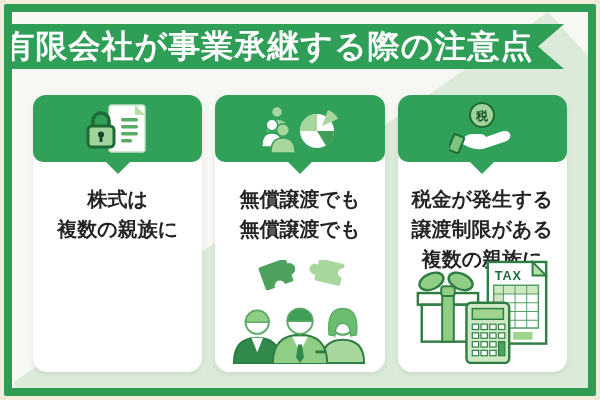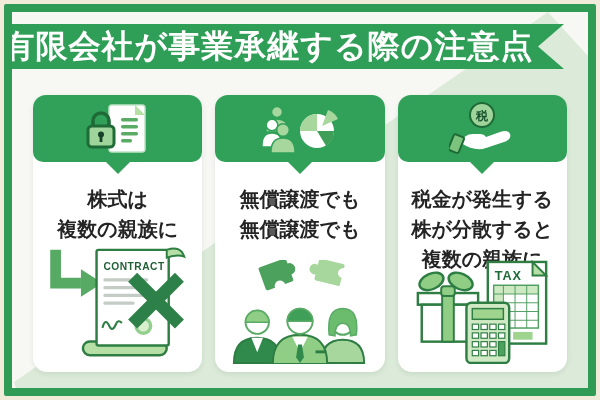--- a/index.html
+++ b/index.html
@@ -55,40 +55,20 @@
               <circle cx="16" cy="31.5" r="3" fill="#17402a"></circle>
               <rect x="14.6" y="32.5" width="2.8" height="6.5" fill="#17402a"></rect>
             </svg>
           </div>
           <div class="card-tail"></div>
           <h2 class="card-heading">
             <span>株式は</span>
             <span>複数の親族に</span>
             <span></span>
           </h2>
-          <div class="card-illustration">
-            <svg width="156" height="122" viewBox="0 0 160 125">
-              <polyline points="16,8 16,42 42,42" fill="none" stroke="#57aa64" stroke-width="11"></polyline>
-              <polygon points="42,28 64,42 42,56" fill="#57aa64"></polygon>
-              <rect x="44" y="102" width="86" height="14" rx="7" fill="#b6dfa6" stroke="#2e7d43" stroke-width="2.5"></rect>
-              <rect x="58" y="8" width="74" height="98" rx="2" fill="#ffffff" stroke="#2e7d43" stroke-width="2.5"></rect>
-              <path d="M130,8 q14,-5 18,7 q-7,-3 -18,1 z" fill="#b6dfa6" stroke="#2e7d43" stroke-width="2"></path>
-              <text x="65" y="29" font-size="10.5" font-weight="bold" letter-spacing="0.5" fill="#205e36">CONTRACT</text>
-              <rect x="65" y="37" width="46" height="3.4" rx="1.6" fill="#c3cdc6"></rect>
-              <rect x="65" y="45" width="46" height="3.4" rx="1.6" fill="#c3cdc6"></rect>
-              <rect x="65" y="53" width="46" height="3.4" rx="1.6" fill="#c3cdc6"></rect>
-              <rect x="65" y="61" width="32" height="3.4" rx="1.6" fill="#c3cdc6"></rect>
-              <path d="M64,88 q3,-11 7,-2 q3,7 7,-2 q2,-5 6,-1" fill="none" stroke="#2e7d43" stroke-width="2.2"></path>
-              <circle cx="106" cy="86" r="7.5" fill="#d9efcd" stroke="#93cf8e" stroke-width="3.5"></circle>
-              <g stroke="#2c8048" stroke-width="13">
-                <line x1="95" y1="36" x2="143" y2="84"></line>
-                <line x1="143" y1="36" x2="95" y2="84"></line>
-              </g>
-            </svg>
-          </div>
         </section>
 
         <section class="card">
           <div class="card-header">
             <svg width="76" height="52" viewBox="0 0 76 52">
               <circle cx="15" cy="9" r="5.5" fill="#a8d79e" stroke="#31a159" stroke-width="1.5"></circle>
               <path d="M4,27 q0,-11 11,-11 q11,0 11,11 v2 h-22 z" fill="#a8d79e" stroke="#31a159" stroke-width="1.5"></path>
               <circle cx="10" cy="22" r="5.8" fill="#ffffff" stroke="#31a159" stroke-width="1.5"></circle>
               <path d="M0,42 q0,-12 10,-12 q10,0 10,12 v2 h-20 z" fill="#ffffff" stroke="#31a159" stroke-width="1.5"></path>
               <circle cx="21" cy="27" r="6.3" fill="#a8d79e" stroke="#31a159" stroke-width="1.5"></circle>
@@ -151,21 +131,21 @@
             <svg width="66" height="56" viewBox="0 0 66 56">
               <circle cx="33" cy="14" r="12" fill="#9fd49a" stroke="#1f6b37" stroke-width="2"></circle>
               <text x="33" y="19" text-anchor="middle" font-size="12" font-weight="bold" fill="#17502c">税</text>
               <path d="M12,42 q3,-9 12,-9 h7 q4,0 6,3 l14,-5 q8,-3 10,2 q2,5 -6,8 l-18,6 q-11,4 -25,-5 z" fill="#ffffff"></path>
               <rect x="2" y="34" width="11" height="17" rx="2" fill="#7cc47e" stroke="#1f6b37" stroke-width="2" transform="rotate(22 7 42)"></rect>
             </svg>
           </div>
           <div class="card-tail"></div>
           <h2 class="card-heading">
             <span>税金が発生する</span>
-            <span>株が分散すると</span>
+            <span>譲渡制限がある</span>
             <span>複数の親族に</span>
           </h2>
           <div class="card-illustration">
             <svg width="156" height="104" viewBox="0 0 160 107">
 
               <g>
                 <ellipse cx="28" cy="22" rx="13" ry="8" fill="#8fce84" stroke="#2e7d43" stroke-width="2.5" transform="rotate(-24 28 22)"></ellipse>
                 <ellipse cx="58" cy="22" rx="13" ry="8" fill="#8fce84" stroke="#2e7d43" stroke-width="2.5" transform="rotate(24 58 22)"></ellipse>
                 <rect x="14" y="34" width="62" height="12" fill="#ffffff" stroke="#2e7d43" stroke-width="2.5"></rect>
                 <rect x="18" y="46" width="54" height="38" fill="#ffffff" stroke="#2e7d43" stroke-width="2.5"></rect>

